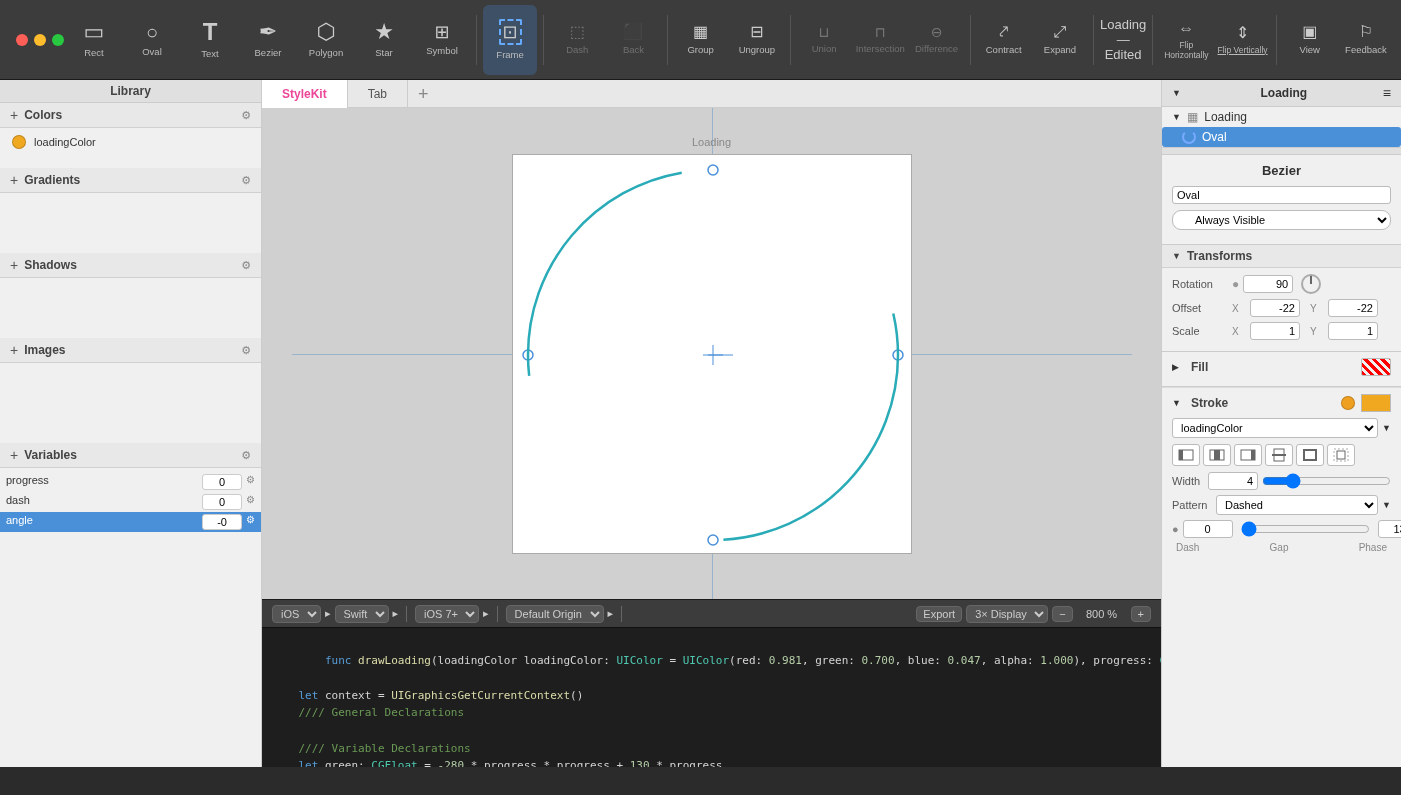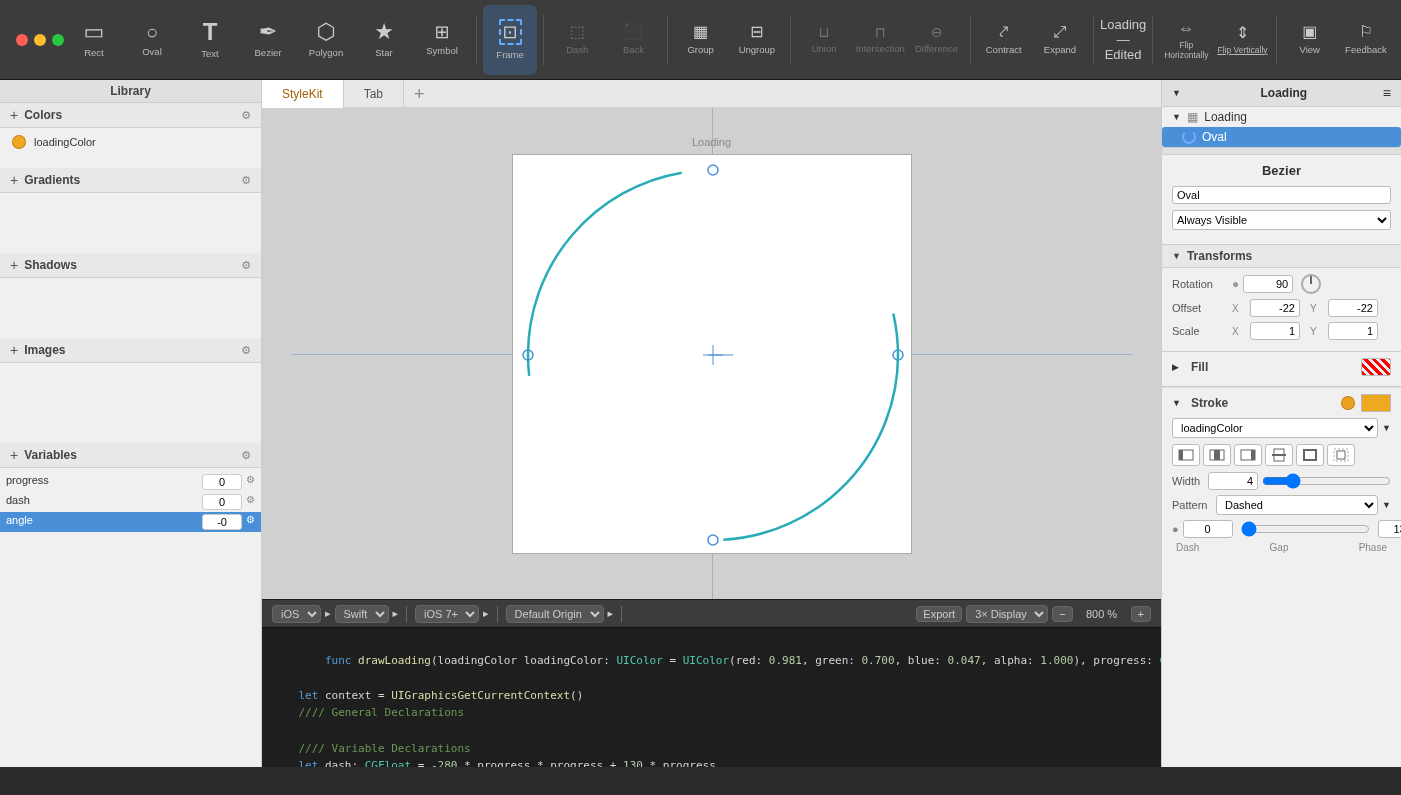--- a/index.html
+++ b/index.html
@@ -120,21 +120,21 @@
       display: flex; align-items: center;
       background: #e8e8e8;
       border-bottom: 1px solid #ccc;
       height: 28px;
     }
     .tab {
       padding: 0 20px; height: 28px; line-height: 28px;
       font-size: 12px; color: #555; cursor: pointer;
       border-right: 1px solid #ccc;
     }
-    .tab.active { background: #fff; color: #a16207; font-weight: 400; }
+    .tab.active { background: #fff; color: #ec4899; font-weight: 700; }
     .tab-add { padding: 0 10px; font-size: 18px; color: #888; cursor: pointer; line-height: 28px; }
 
     .canvas-wrapper {
       flex: 1;
       position: relative;
       overflow: hidden;
       background: #d0d0d0;
     }
     
     .crosshair-h, .crosshair-v {
@@ -236,22 +236,22 @@
     .bezier-panel { padding: 8px 10px; }
     .bezier-title { font-size: 13px; font-weight: 700; color: #333; margin-bottom: 8px; text-align: center; }
     .form-row {
       display: flex; align-items: center; margin-bottom: 6px; gap: 4px;
     }
     .form-input {
       flex: 1; border: 1px solid #bbb; border-radius: 3px;
       padding: 2px 4px; font-size: 11px; background: white;
     }
     .form-select {
-      flex: 1; border: 1px solid #bbb; border-radius: 3px;
-      padding: 2px 0; font-size: 11px; background: white;
+      flex: 1; border: 1px solid #bbb; border-radius: 9px;
+      padding: 2px 18px; font-size: 11px; background: white;
     }
 
     .transforms-body { padding: 6px 10px; }
     .tf-row { display: flex; align-items: center; margin-bottom: 5px; gap: 4px; }
     .tf-label { font-size: 11px; color: #555; width: 56px; }
     .tf-input { width: 50px; border: 1px solid #bbb; border-radius: 3px; padding: 2px 4px; font-size: 11px; background: white; text-align: right; }
     .tf-prefix { font-size: 10px; color: #888; width: 14px; }
     .rotation-ring {
       width: 20px; height: 20px; border: 2px solid #aaa; border-radius: 50%;
       position: relative; margin-left: 4px;
@@ -553,21 +553,21 @@
     </div>
 
     <div id="code-area">
       <div class="code-line">
         <span class="c-blue">func </span><span class="c-yellow">drawLoading</span><span class="c-white">(</span><span class="c-white">loadingColor loadingColor</span><span class="c-white">: </span><span class="c-green">UIColor</span><span class="c-white"> = </span><span class="c-green">UIColor</span><span class="c-white">(red: </span><span class="c-num">0.981</span><span class="c-white">, green: </span><span class="c-num">0.700</span><span class="c-white">, blue: </span><span class="c-num">0.047</span><span class="c-white">, alpha: </span><span class="c-num">1.000</span><span class="c-white">), progress: </span><span class="c-green">CGFloat</span>
       </div>
       <div class="code-line"><span class="c-white">    </span><span class="c-blue">let </span><span class="c-white">context = </span><span class="c-yellow">UIGraphicsGetCurrentContext</span><span class="c-white">()</span></div>
       <div class="code-line"><span class="c-comment">    //// General Declarations</span></div>
       <div class="code-line">&nbsp;</div>
       <div class="code-line"><span class="c-comment">    //// Variable Declarations</span></div>
-      <div class="code-line"><span class="c-white">    </span><span class="c-blue">let </span><span class="c-white">dash: </span><span class="c-green">CGFloat</span><span class="c-white"> = </span><span class="c-num">-280</span><span class="c-white"> * progress * progress + </span><span class="c-num">130</span><span class="c-white"> * progress</span></div>
+      <div class="code-line"><span class="c-white">    </span><span class="c-blue">let </span><span class="c-white">green: </span><span class="c-green">CGFloat</span><span class="c-white"> = </span><span class="c-num">-280</span><span class="c-white"> * progress * progress + </span><span class="c-num">130</span><span class="c-white"> * progress</span></div>
 
     </div>
   </div>
 
   <div id="panel-right">
 
     <div class="panel-header">
       <span style="font-size:9px;">▼</span>
       <span style="margin-left:4px;">Loading</span>
       <span style="font-size:14px; cursor:pointer;">≡</span>

